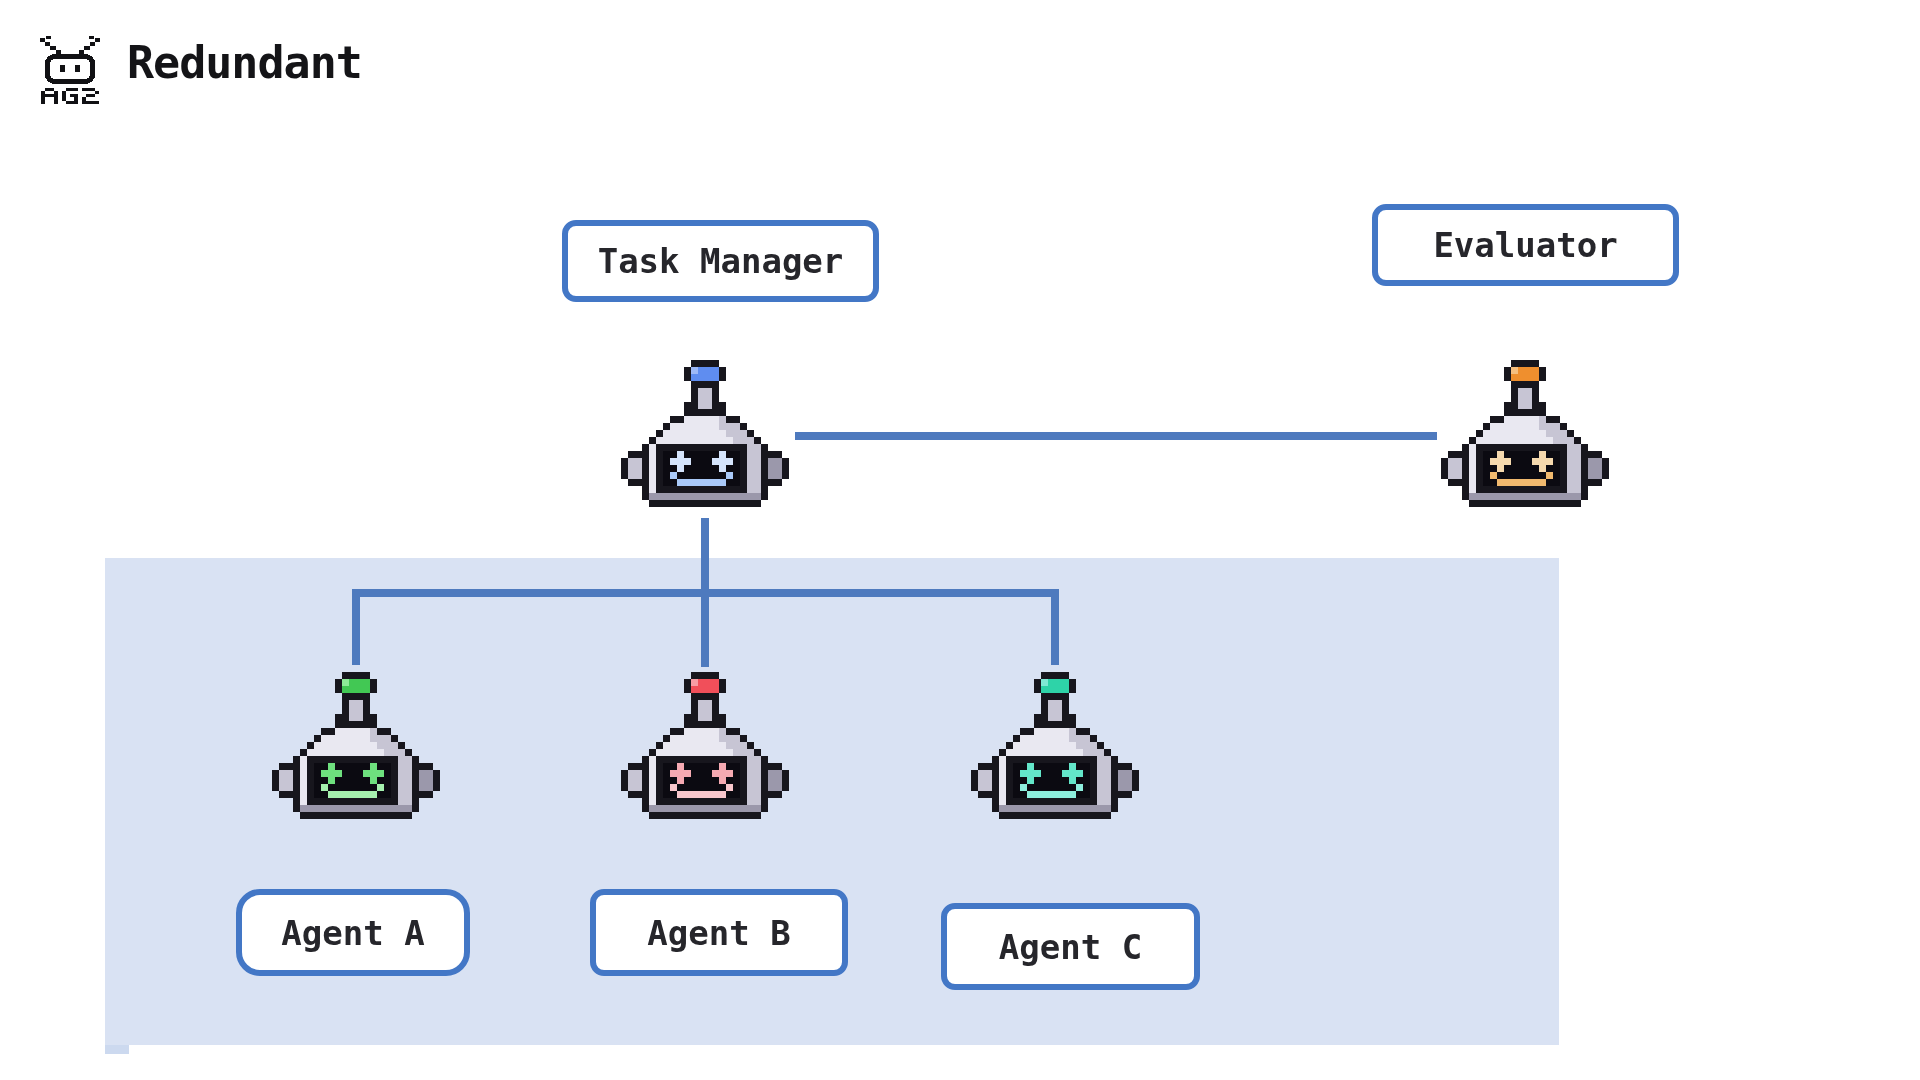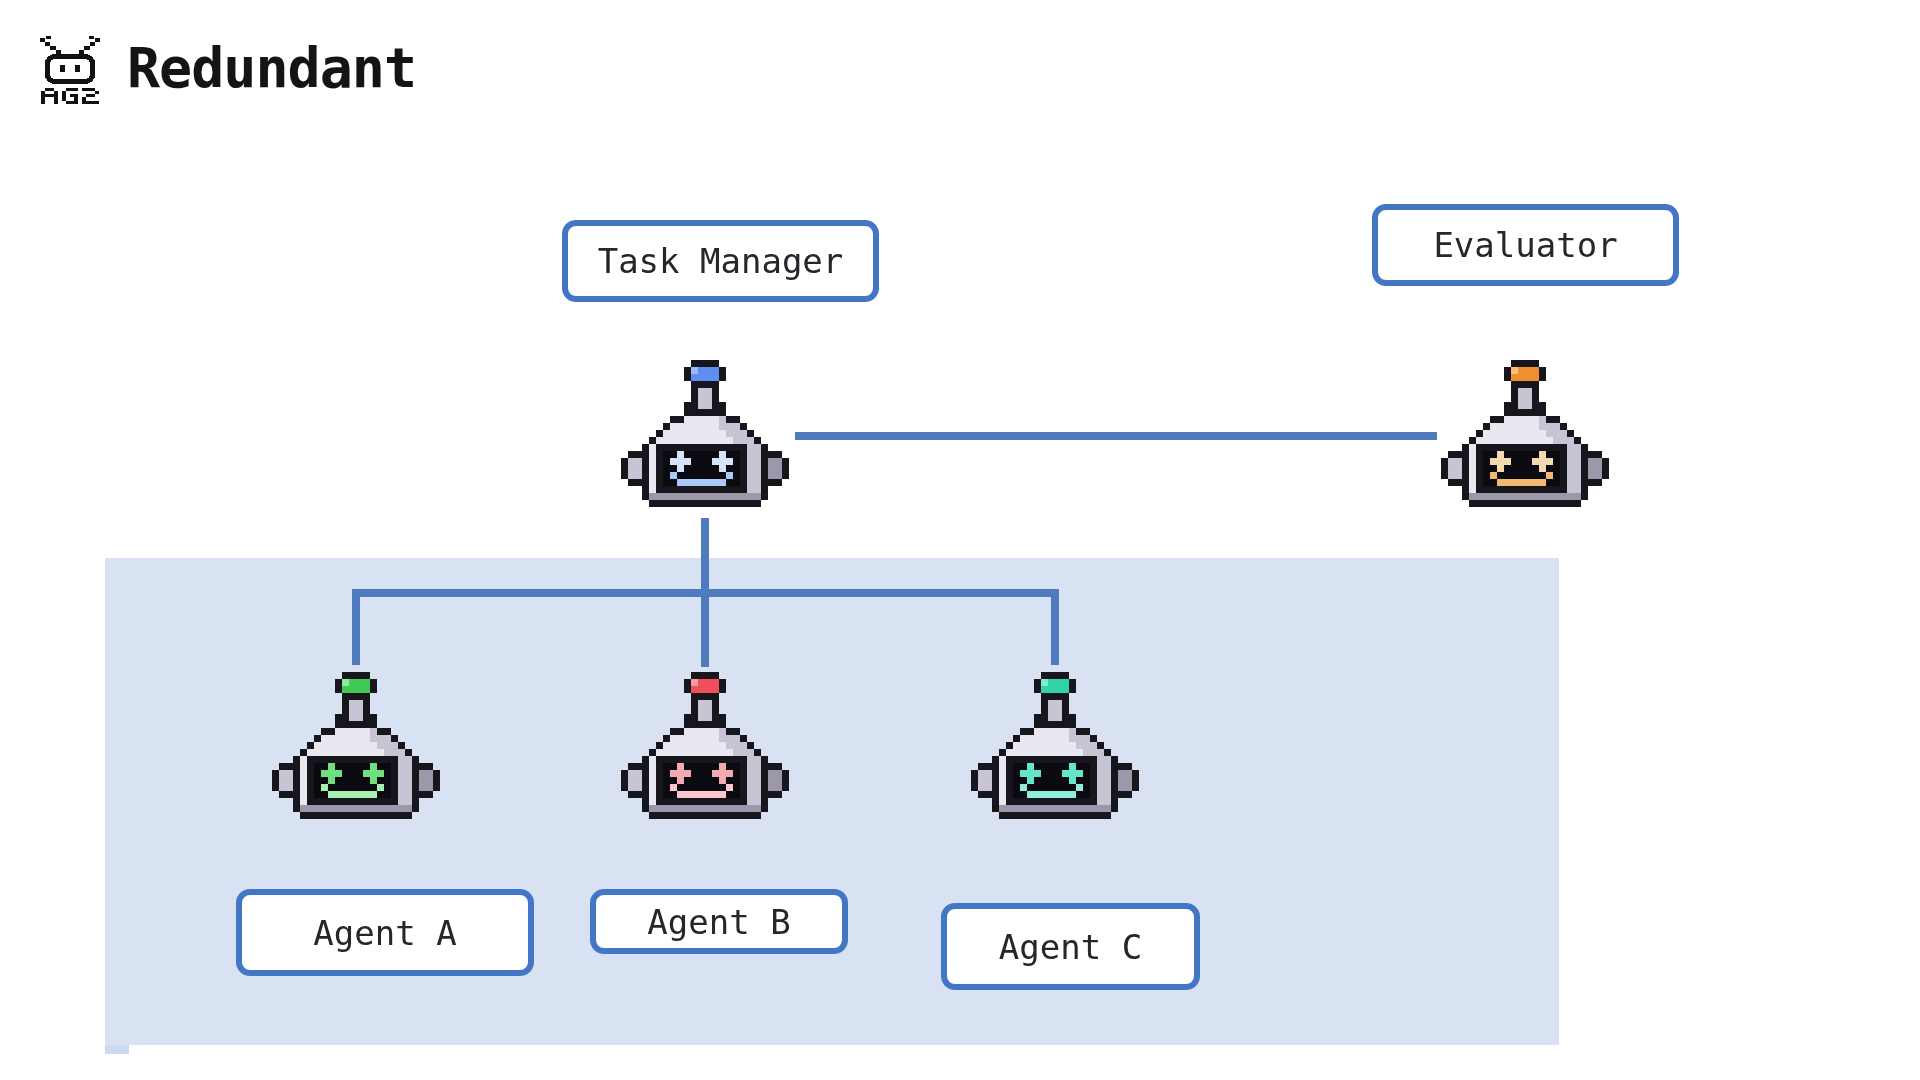--- a/index.html
+++ b/index.html
@@ -4,21 +4,21 @@
 <style>
   html,body{margin:0;padding:0;background:#ffffff;}
   .stage{
     position:relative;width:1920px;height:1080px;overflow:hidden;background:#fff;
     font-family:"DejaVu Sans Mono","Liberation Mono",monospace;
   }
   
   .logo{position:absolute;left:38px;top:36px;width:64px;height:68px;}
   .page-title{
     position:absolute;left:127px;top:36px;margin:0;
-    font-size:55px;font-weight:bold;color:#141417;letter-spacing:-1px;white-space:nowrap;
+    font-size:45px;font-weight:bold;color:#141417;letter-spacing:-1px;white-space:nowrap;
   }
   
   .nested-bg{position:absolute;left:105px;top:558px;width:1454px;height:487px;background:var(--nested-bg,#d9e2f3);}
   .nested-artifact{position:absolute;left:105px;top:1045px;width:24px;height:9px;background:#ccd9ef;}
   .nested-label{
     position:absolute;left:1261px;top:766px;font-size:34px;font-weight:bold;
     color:var(--label-text,#26262b);white-space:nowrap;
   }
   
   .conn{position:absolute;background:var(--connector,#4e7abe);}
@@ -33,26 +33,26 @@
   .robot-task-manager{left:621px;top:360px;}
   .robot-evaluator{left:1441px;top:360px;}
   .robot-agent-a{left:272px;top:672px;}
   .robot-agent-b{left:621px;top:672px;}
   .robot-agent-c{left:971px;top:672px;}
   
   .node-box{
     position:absolute;box-sizing:border-box;background:#ffffff;
     border:6px solid var(--box-border,#4377c6);border-radius:14px;
     display:flex;align-items:center;justify-content:center;
-    font-size:34px;font-weight:normal;color:var(--label-text,#26262b);white-space:nowrap;
+    font-size:34px;font-weight:bold;color:var(--label-text,#26262b);white-space:nowrap;
   }
   .box-task-manager{left:562px;top:220px;width:317px;height:82px;}
   .box-evaluator{left:1372px;top:204px;width:307px;height:82px;}
-  .box-agent-a{left:236px;top:889px;width:298px;height:87px;}
-  .box-agent-b{left:590px;top:889px;width:258px;height:65px;}
+  .box-agent-a{left:236px;top:889px;width:234px;height:87px;border-radius:24px;}
+  .box-agent-b{left:590px;top:889px;width:258px;height:87px;}
   .box-agent-c{left:941px;top:889px;width:259px;height:87px;margin-top:14px;}
 </style>
 </head>
 <body>
 
 <div class="stage">
 
   <div class="logo">
     <svg id="logo-svg" width="64" height="68" viewBox="0 0 62 66" shape-rendering="crispEdges">
         <rect x="2" y="2" width="5" height="4" fill="#111114"></rect>

